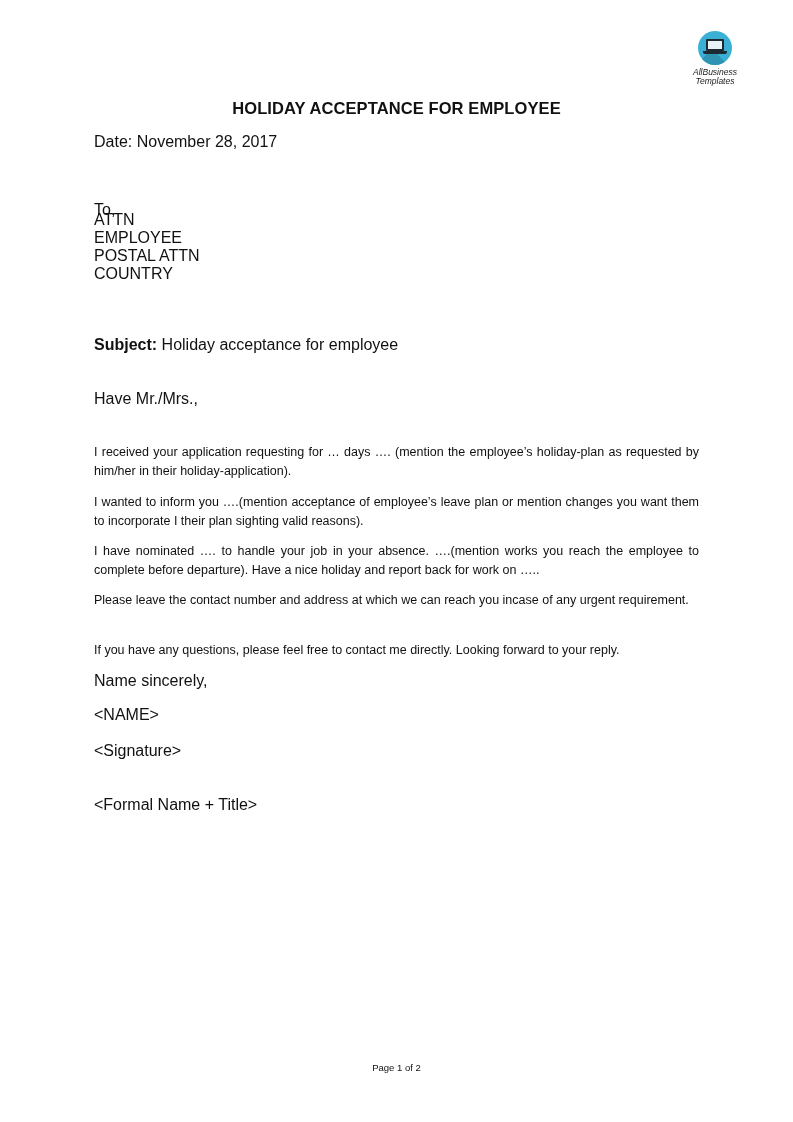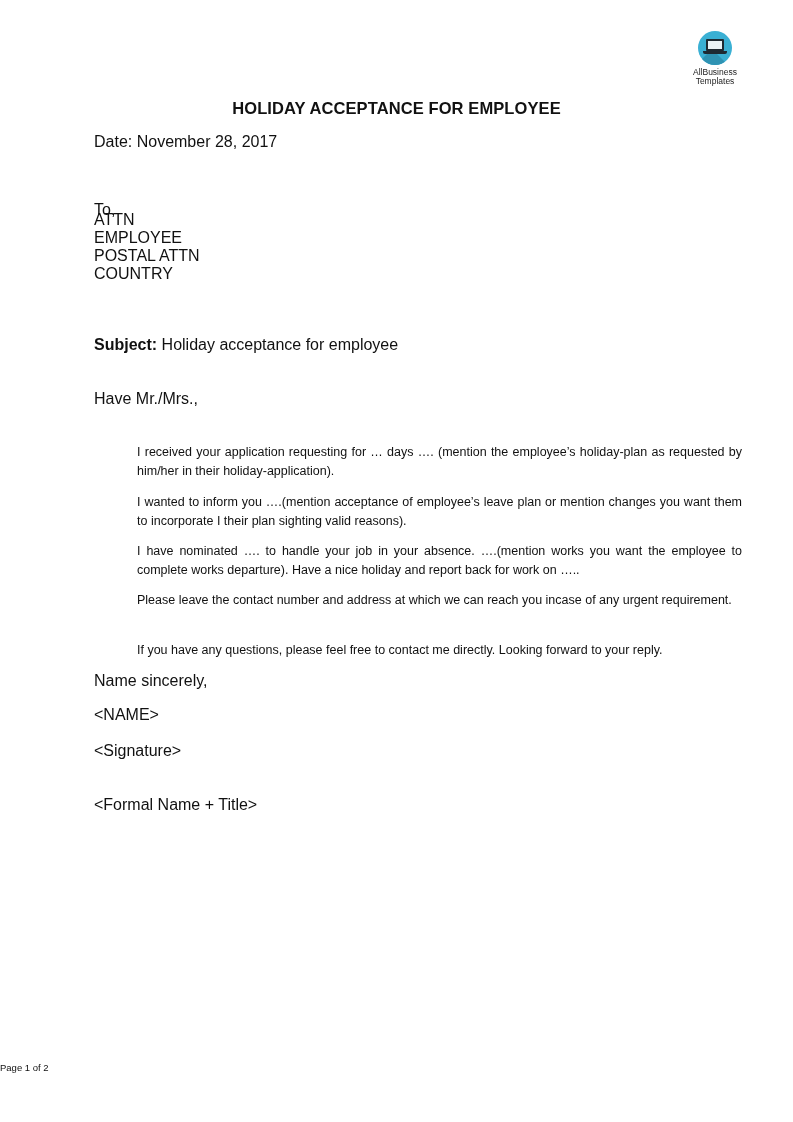--- a/index.html
+++ b/index.html
@@ -22,37 +22,36 @@
       position: absolute; left: 8px; top: 8px; width: 18px; height: 12px;
       background: #1e2a33; border-radius: 1px;
     }
     .laptop-screen::after {
       content: ""; position: absolute; left: 2px; top: 2px; width: 14px; height: 8px; background: #e9f3f7;
     }
     .laptop-base {
       position: absolute; left: 5px; top: 20px; width: 24px; height: 3px; background: #1e2a33; border-radius: 0 0 2px 2px;
     }
     .logo-text {
-      font-size: 8.5px; line-height: 9px; color: #222; margin-top: 3px;
+      font-size: 8.5px; line-height: 9px; color: #222; margin-top: 3px; font-style: italic;
     }
     .title {
       position: absolute; top: 99px; left: 0; width: 793px; text-align: center;
       font-weight: bold; font-size: 16.5px; letter-spacing: 0.1px;
     }
     .line {
       position: absolute; left: 94px; font-size: 16px; line-height: 18px; white-space: nowrap;
     }
     .para {
       position: absolute; left: 94px; width: 605px; font-size: 12.5px; line-height: 18.5px;
       text-align: justify;
-      margin-left: 43px;
     }
     .bold { font-weight: bold; }
     .footer {
-      position: absolute; top: 1062px; left: 0; width: 793px; font-size: 9.5px;
+      position: absolute; top: 1062px; left: 0; width: 793px; text-align: center; font-size: 9.5px;
     }
   </style>
 </head>
 <body>
 
 <div class="logo">
   <div class="logo-circle">
     <div class="shadow"></div>
     <div class="laptop-screen"></div>
     <div class="laptop-base"></div>
@@ -74,21 +73,21 @@
 <div class="line" style="top:265px">COUNTRY</div>
 
 <div class="line" style="top:336px">
   <span class="bold">Subject:</span><span> Holiday acceptance for employee</span>
 </div>
 
 <div class="line" style="top:390px">Have Mr./Mrs.,</div>
 
 <div class="para" style="top:443px">I received your application requesting for … days …. (mention the employee’s holiday-plan as requested by him/her in their holiday-application).</div>
 <div class="para" style="top:493px">I wanted to inform you ….(mention acceptance of employee’s leave plan or mention changes you want them to incorporate I their plan sighting valid reasons).</div>
-<div class="para" style="top:542px">I have nominated …. to handle your job in your absence. ….(mention works you want the employee to complete works departure). Have a nice holiday and report back for work on …..</div>
+<div class="para" style="top:542px">I have nominated …. to handle your job in your absence. ….(mention works you reach the employee to complete before departure). Have a nice holiday and report back for work on …..</div>
 <div class="para" style="top:591px">Please leave the contact number and address at which we can reach you incase of any urgent requirement.</div>
 <div class="para" style="top:641px">If you have any questions, please feel free to contact me directly. Looking forward to your reply.</div>
 
 <div class="line" style="top:672px">Name sincerely,</div>
 <div class="line" style="top:706px">&lt;NAME&gt;</div>
 <div class="line" style="top:742px">&lt;Signature&gt;</div>
 <div class="line" style="top:796px">&lt;Formal Name + Title&gt;</div>
 
 <div class="footer">Page 1 of 2</div>
 

